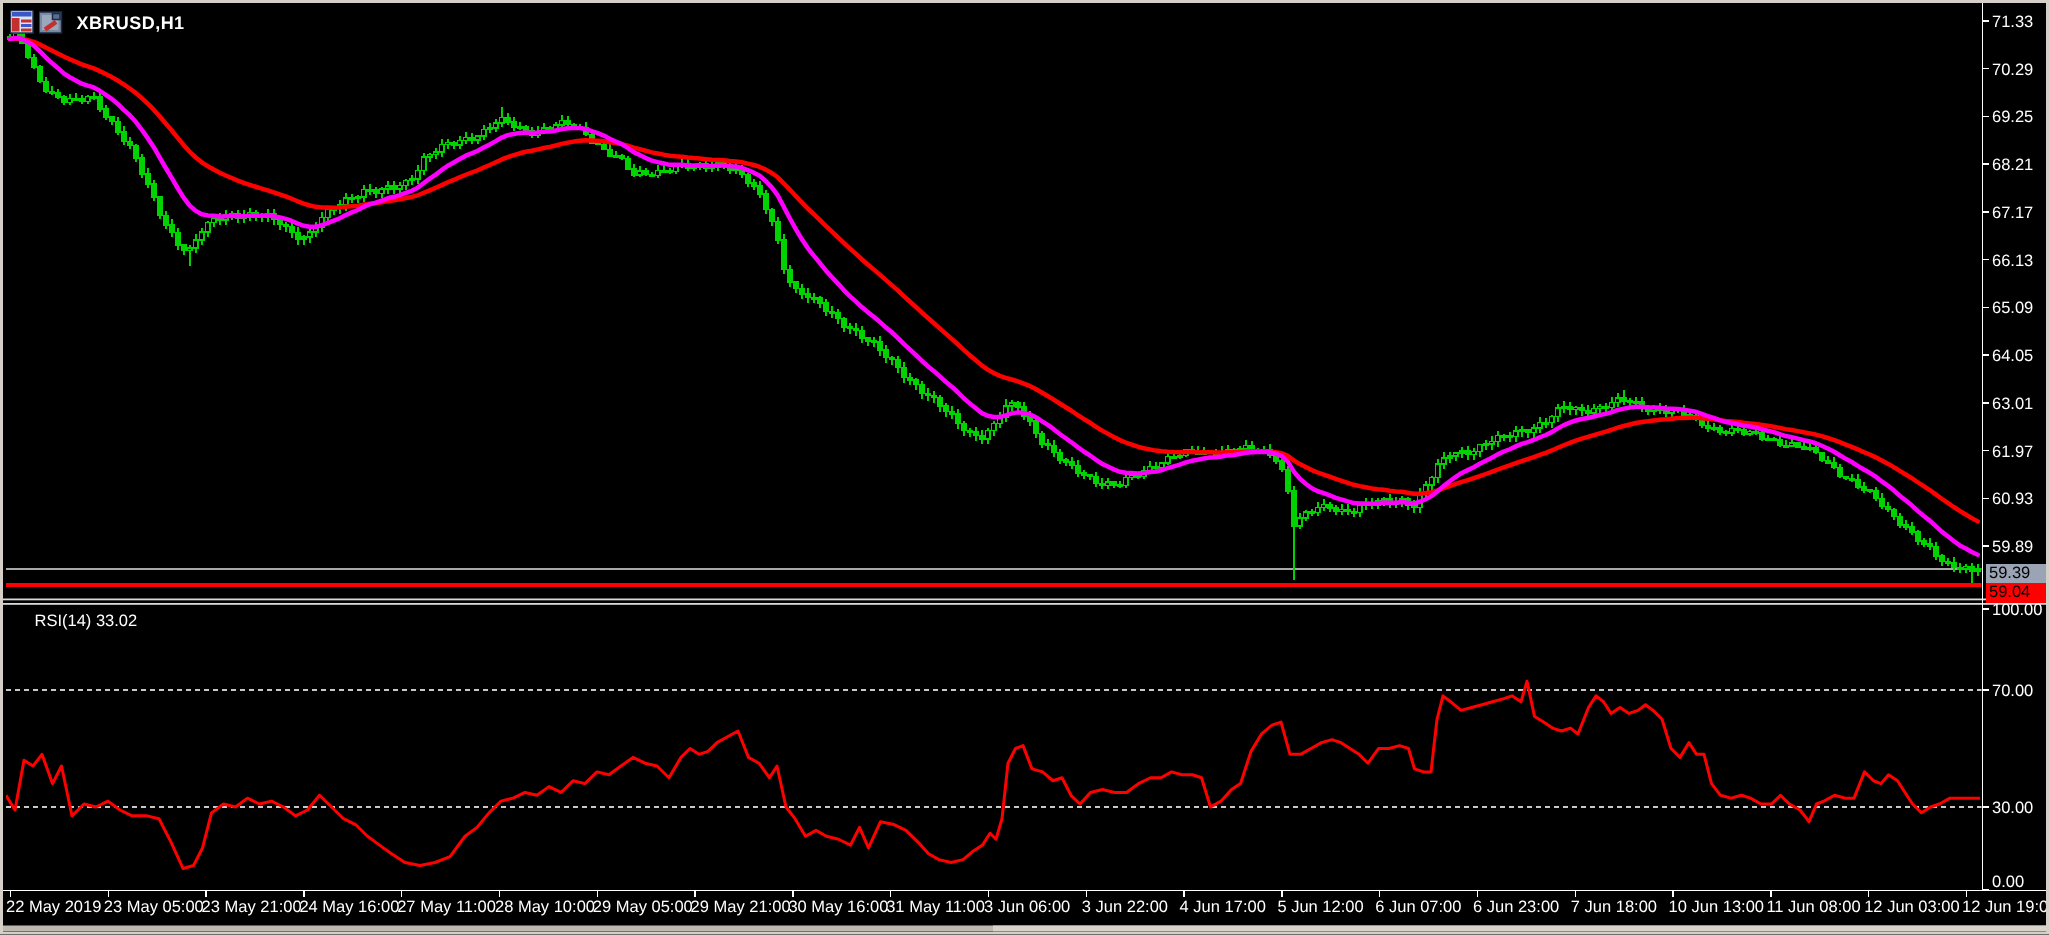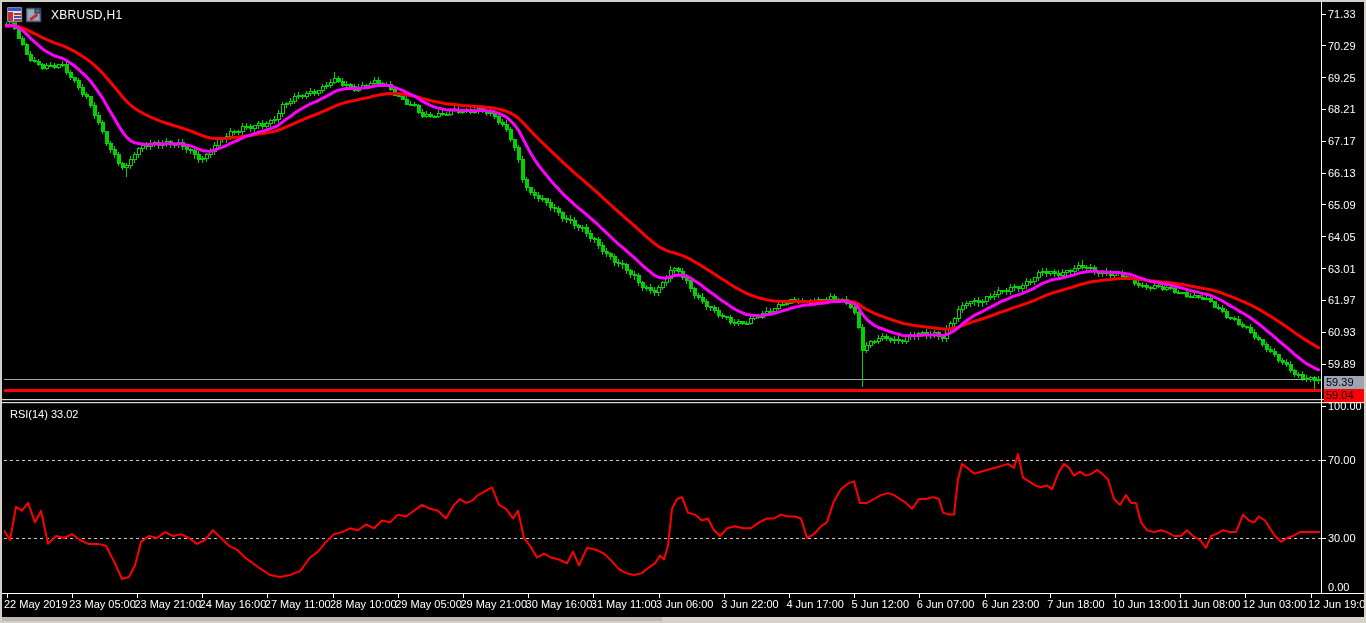--- a/index.html
+++ b/index.html
@@ -9,24 +9,24 @@
     border:2px solid #D4D0C8;overflow:hidden;
     font-family:"Liberation Sans",sans-serif;
   }
   svg text{font-family:"Liberation Sans",sans-serif;}
   .ax{font-size:11px;fill:#FFFFFF;}
   .hdr{
     position:absolute;left:5px;top:5px;display:flex;align-items:center;gap:3px;z-index:5;
   }
   .ic{width:16px;height:16px;display:inline-block;}
   .symbol{
-    color:#FFFFFF;font-size:12px;font-weight:400;margin-left:6px;letter-spacing:0.3px;
+    color:#FFFFFF;font-size:12px;font-weight:700;margin-left:6px;letter-spacing:0.3px;
   }
   .rsi-label{
-    position:absolute;left:8px;top:406px;color:#FFFFFF;font-size:11px;z-index:5;
+    position:absolute;left:21px;top:406px;color:#FFFFFF;font-size:11px;z-index:5;
   }
   .price-box{
     position:absolute;left:1322px;width:42px;height:13px;z-index:6;
     font-size:11px;line-height:13px;text-align:left;padding-left:2px;color:#000;
   }
   .bid-box{top:374px;}
   .ask-box{top:387px;}
   .bottom-strip{
     position:absolute;left:0;top:615px;width:1362px;height:4px;background:#BDB9B1;z-index:4;
   }

